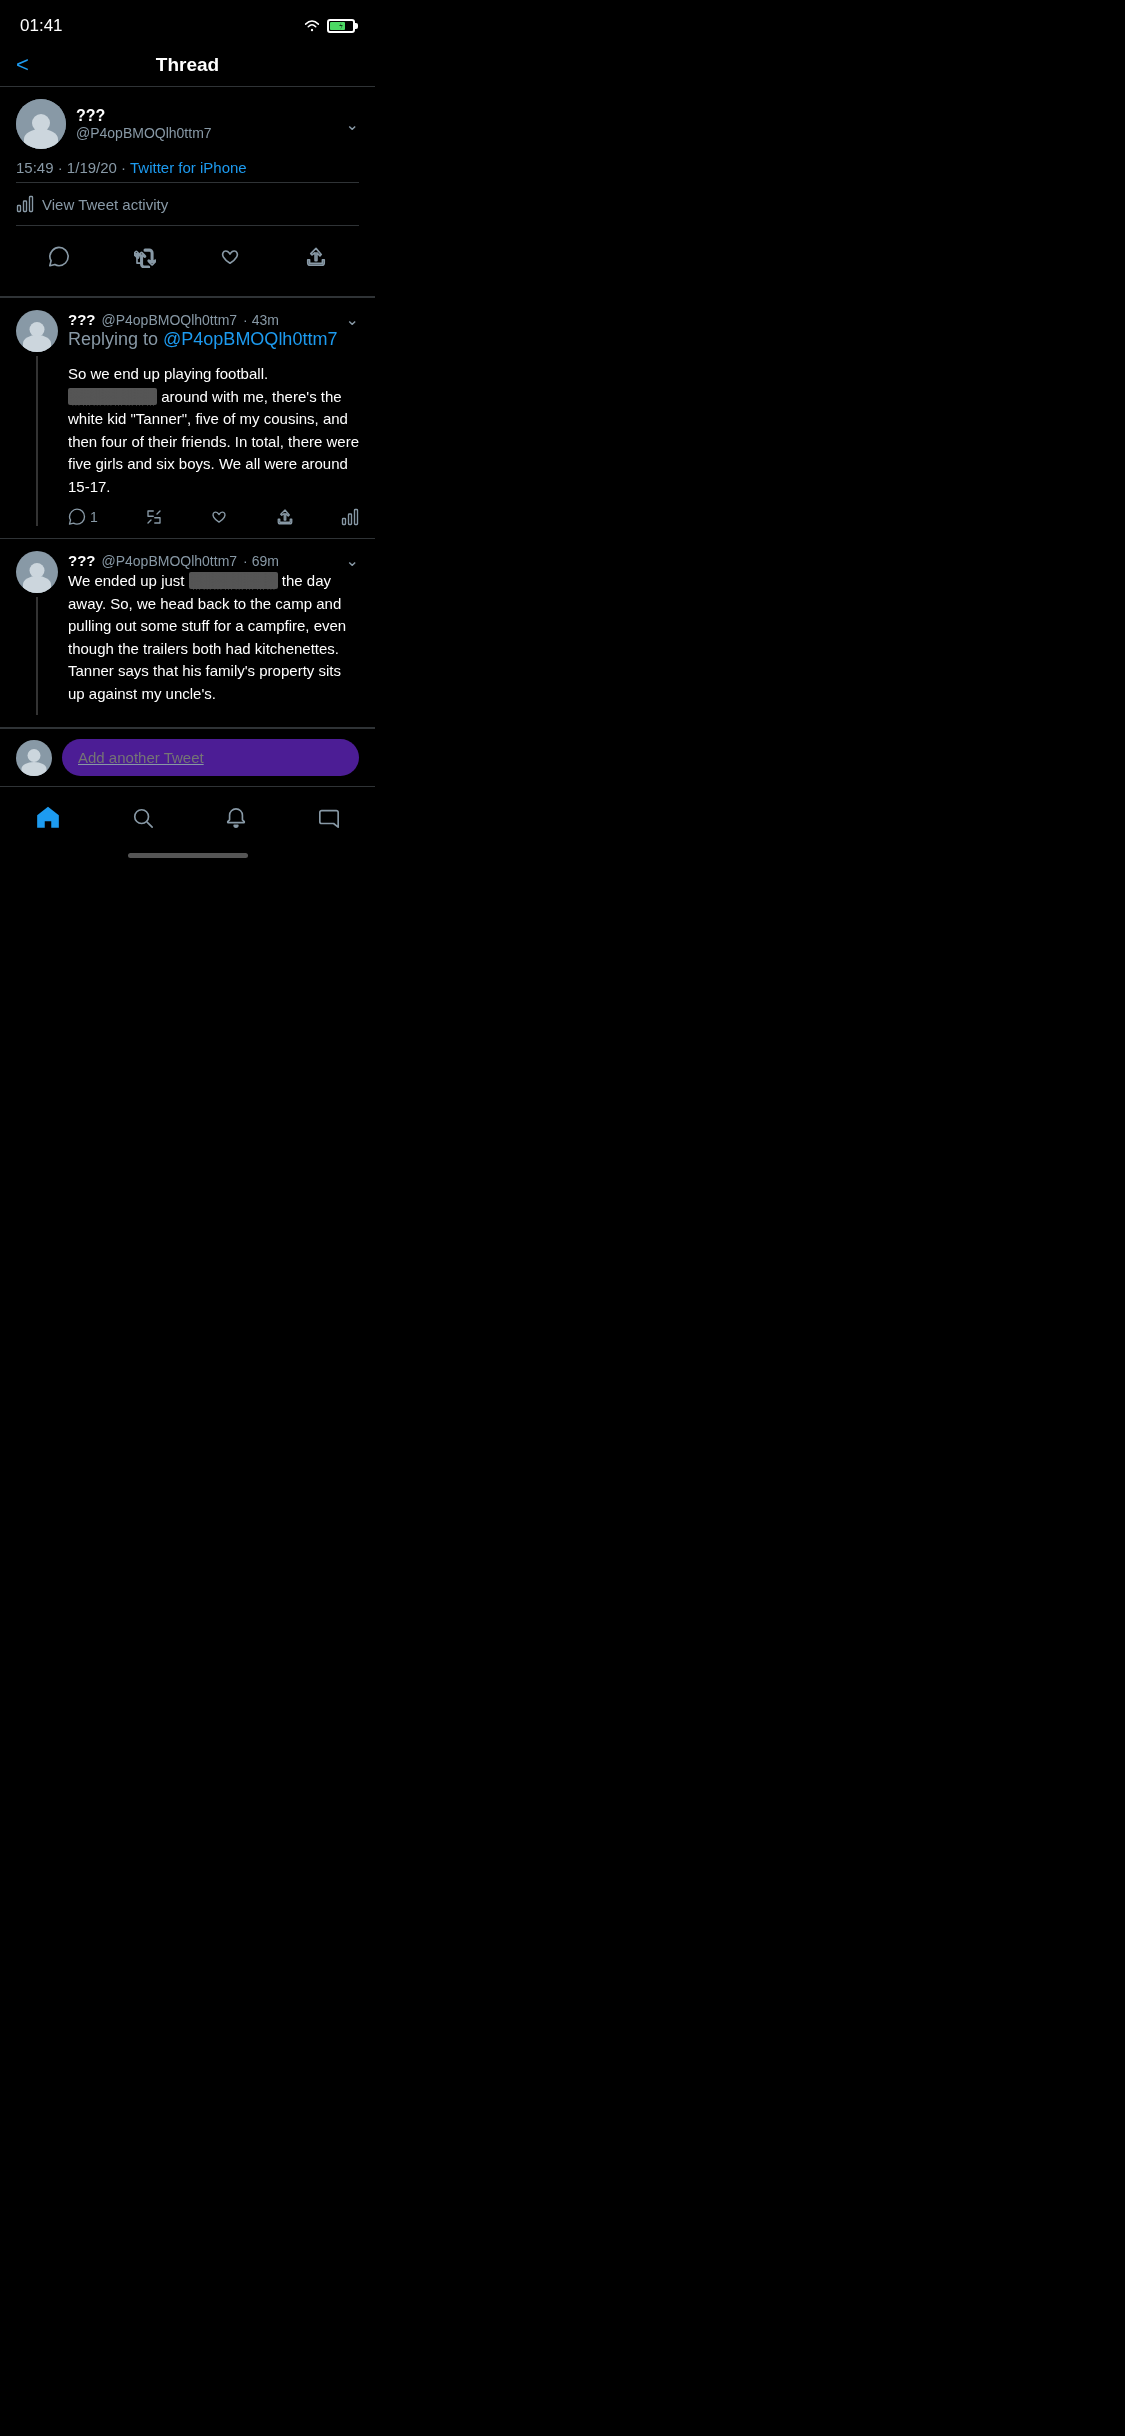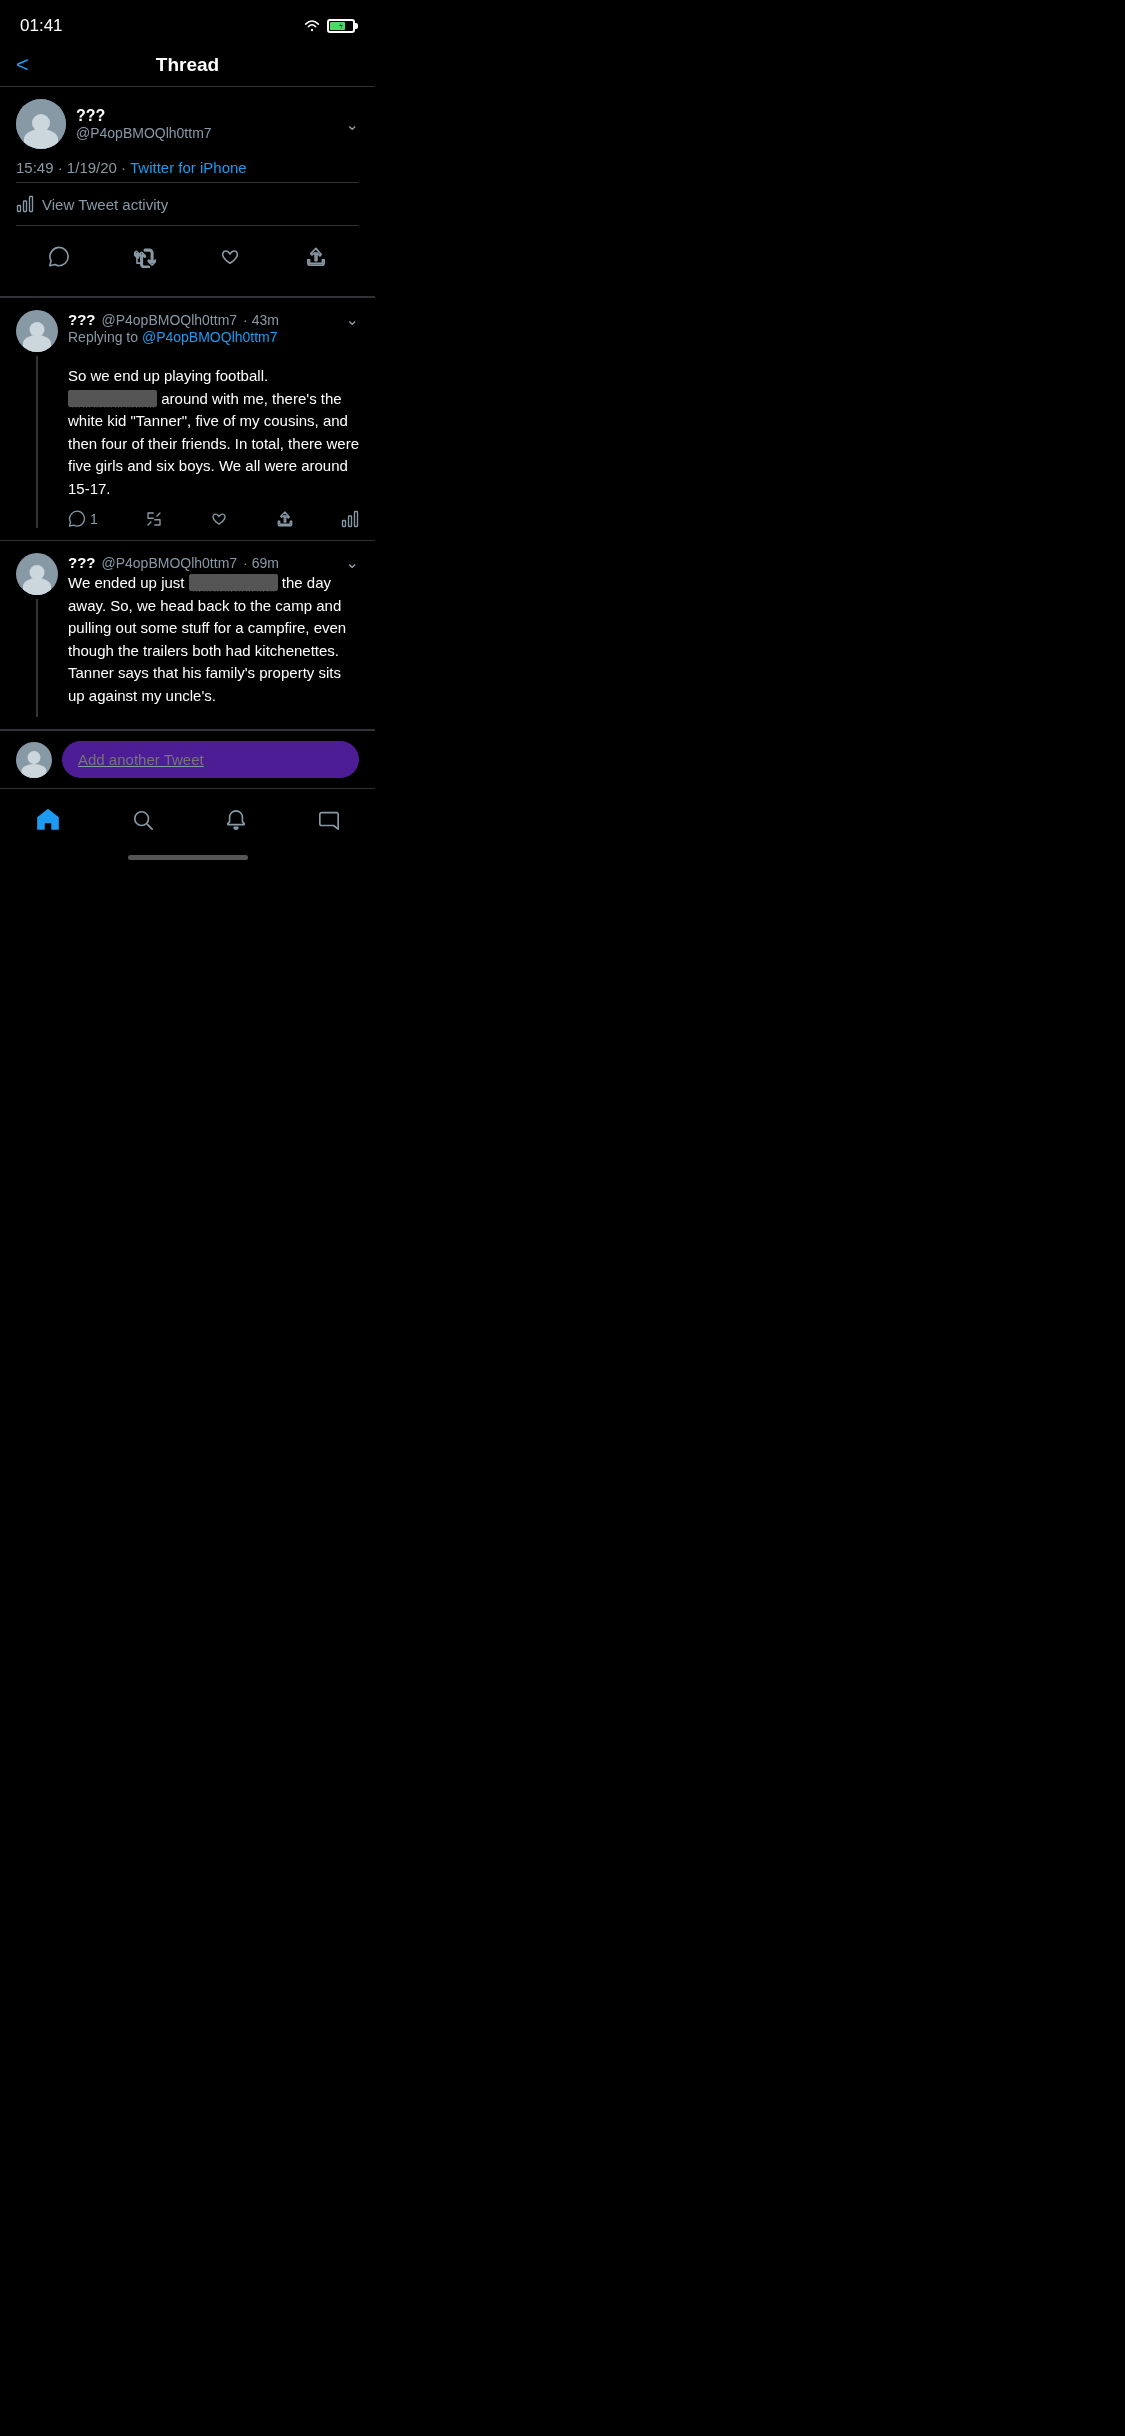--- a/index.html
+++ b/index.html
@@ -249,23 +249,23 @@
     .reply-handle {
       font-size: 14px;
       color: #8899a6;
     }
     .reply-time {
       font-size: 14px;
       color: #8899a6;
     }
 
     .replying-to {
-      font-size: 14px;
-      color: #8899a6;
-      margin-bottom: 20px;
+      font-size: 18px;
+      color: #8899a6;
+      margin-bottom: 13px;
     }
     .replying-to span {
       color: #1d9bf0;
     }
 
     .reply-body {
       font-size: 15px;
       line-height: 1.5;
       color: #fff;
       margin-bottom: 10px;

